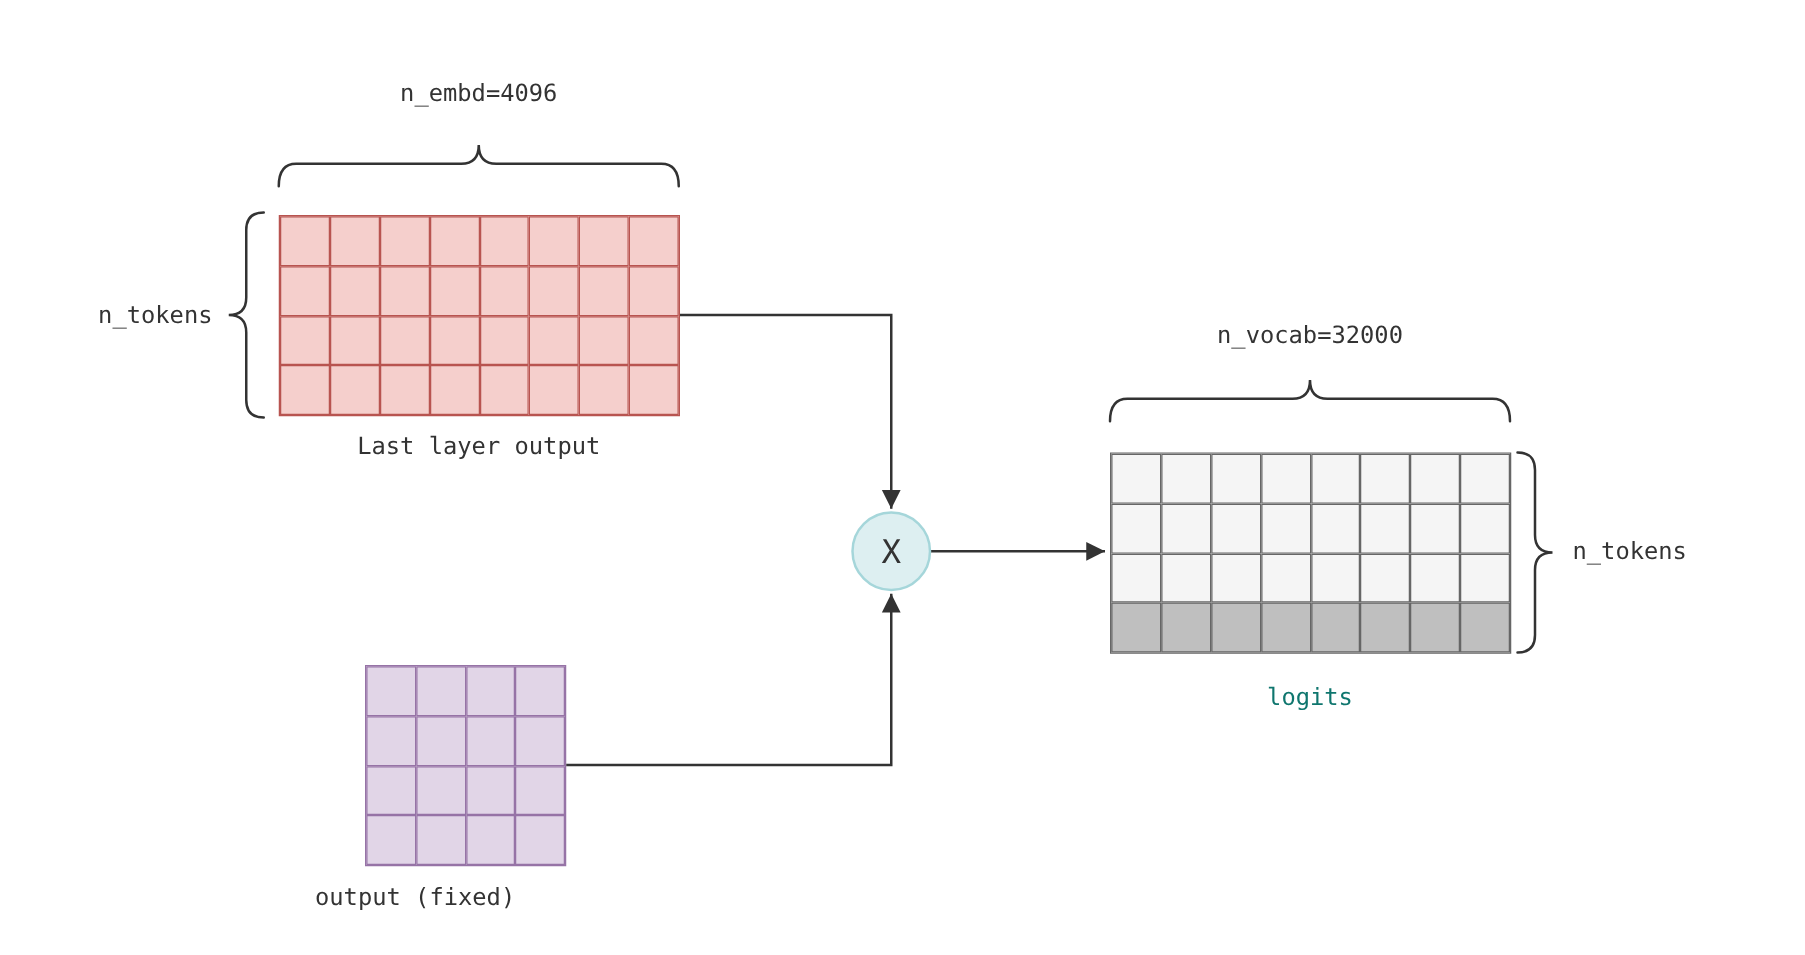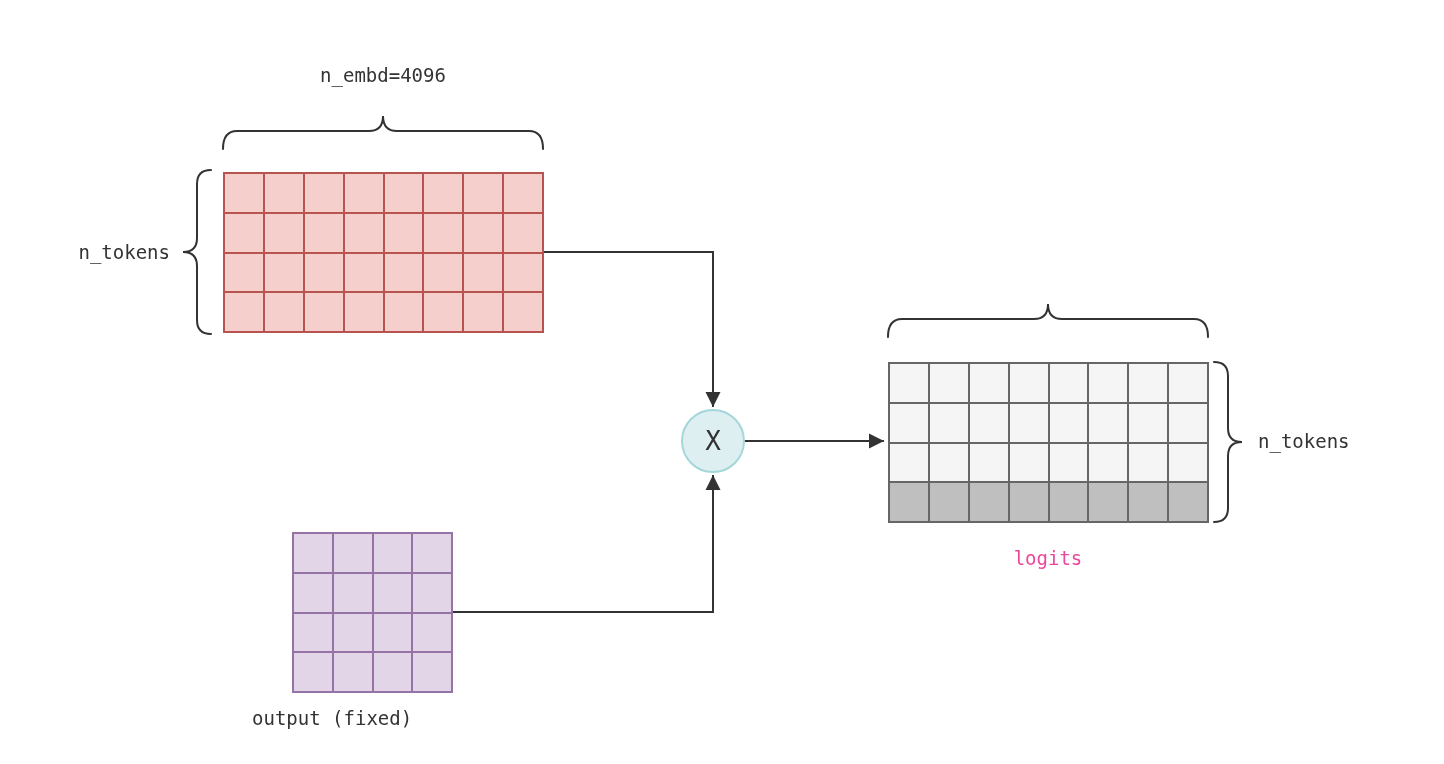--- a/index.html
+++ b/index.html
@@ -113,23 +113,25 @@
       <div class="cell" style="border-color: rgb(102, 102, 102); background: rgb(191, 191, 191);"></div>
       <div class="cell" style="border-color: rgb(102, 102, 102); background: rgb(191, 191, 191);"></div>
       <div class="cell" style="border-color: rgb(102, 102, 102); background: rgb(191, 191, 191);"></div>
       <div class="cell" style="border-color: rgb(102, 102, 102); background: rgb(191, 191, 191);"></div>
       <div class="cell" style="border-color: rgb(102, 102, 102); background: rgb(191, 191, 191);"></div>
       <div class="cell" style="border-color: rgb(102, 102, 102); background: rgb(191, 191, 191);"></div>
     </div>
 
   <div class="label lbl-n-embd" style="color: rgb(51, 51, 51);">n_embd=4096</div>
   <div class="label lbl-n-tokens-left" style="color: rgb(51, 51, 51);">n_tokens</div>
+  <div class="label lbl-last-layer" style="color: rgb(51, 51, 51);">Last layer output</div>
   <div class="label lbl-output-fixed" style="color: rgb(51, 51, 51);">output (fixed)</div>
+  <div class="label lbl-n-vocab" style="color: rgb(51, 51, 51);">n_vocab=32000</div>
   <div class="label lbl-n-tokens-right" style="color: rgb(51, 51, 51);">n_tokens</div>
-  <div class="label lbl-logits" style="color: #ec4899; text-align: center;">logits</div>
+  <div class="label lbl-logits" style="color: #0f766e; text-align: center;">logits</div>
 
   <svg class="overlay" viewBox="0 0 1444 764">
     <defs>
       <marker id="arrowhead" viewBox="0 0 12 12" refX="11" refY="6" markerWidth="18" markerHeight="18" markerUnits="userSpaceOnUse" orient="auto">
         <path class="arrowhead-shape" d="M1,1 L11,6 L1,11 Z" fill="#333333"></path>
       </marker>
     </defs>
 
     <path class="brace" d="M 223,149 Q 223,131 237,131 L 369,131 Q 383,131 383,116 Q 383,131 397,131 L 529,131 Q 543,131 543,149" stroke="#333333"></path>
 

